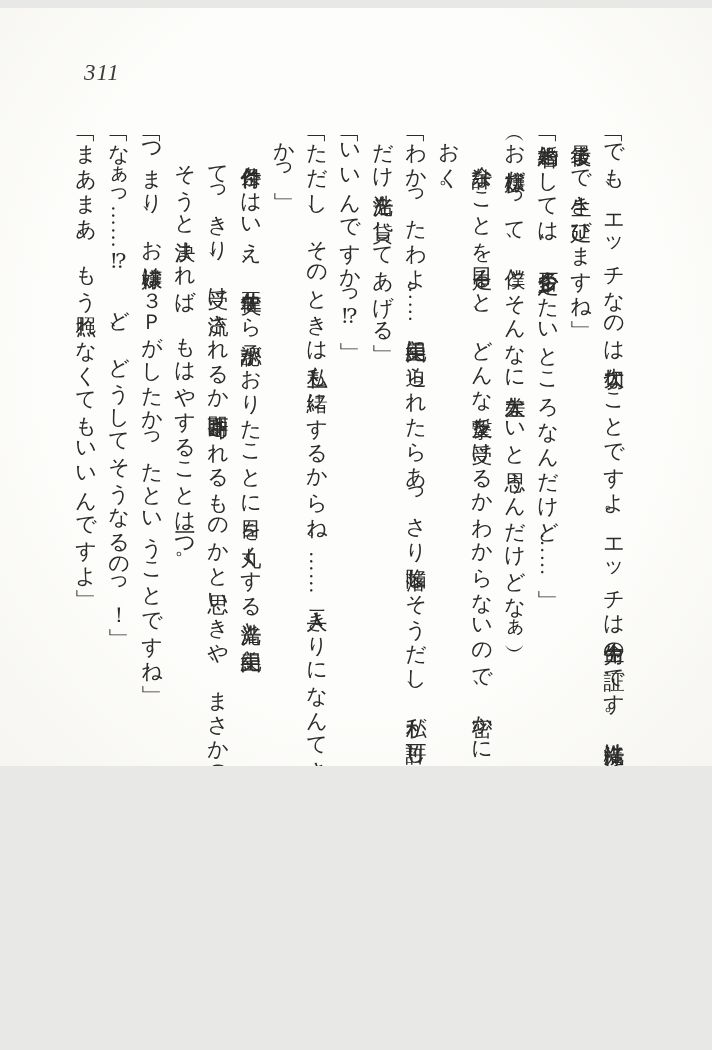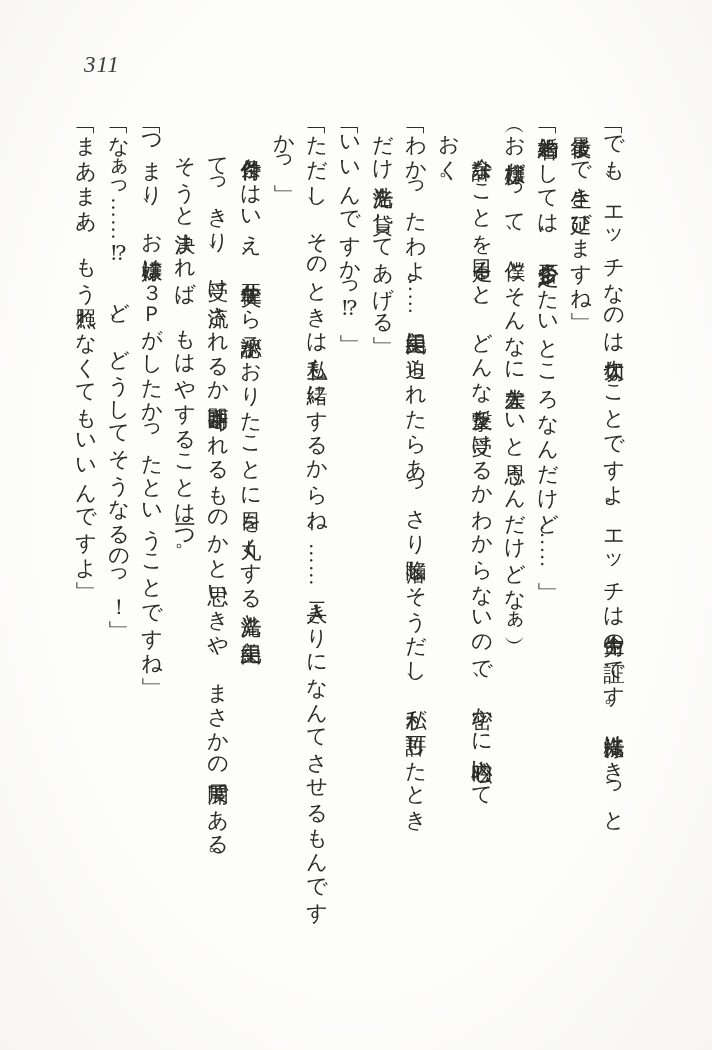--- a/index.html
+++ b/index.html
@@ -3,22 +3,22 @@
 <meta charset="utf-8">
 <style>
   html, body {
     margin: 0;
     padding: 0;
     background: #e8e8e6;
   }
   .page {
     position: relative;
     width: 712px;
-    height: 1050px;
-    margin: 0 auto;
+    height: 758px;
+    margin: 8px auto;
     background: #fbfaf7;
     background-image: radial-gradient(ellipse at 50% 45%, #fdfdfb 60%, #f6f5f1 100%);
     overflow: hidden;
     font-family: "Liberation Serif", "DejaVu Serif", serif;
   }
   .page-number {
     position: absolute;
     top: 52px;
     left: 84px;
     font-size: 23px;

